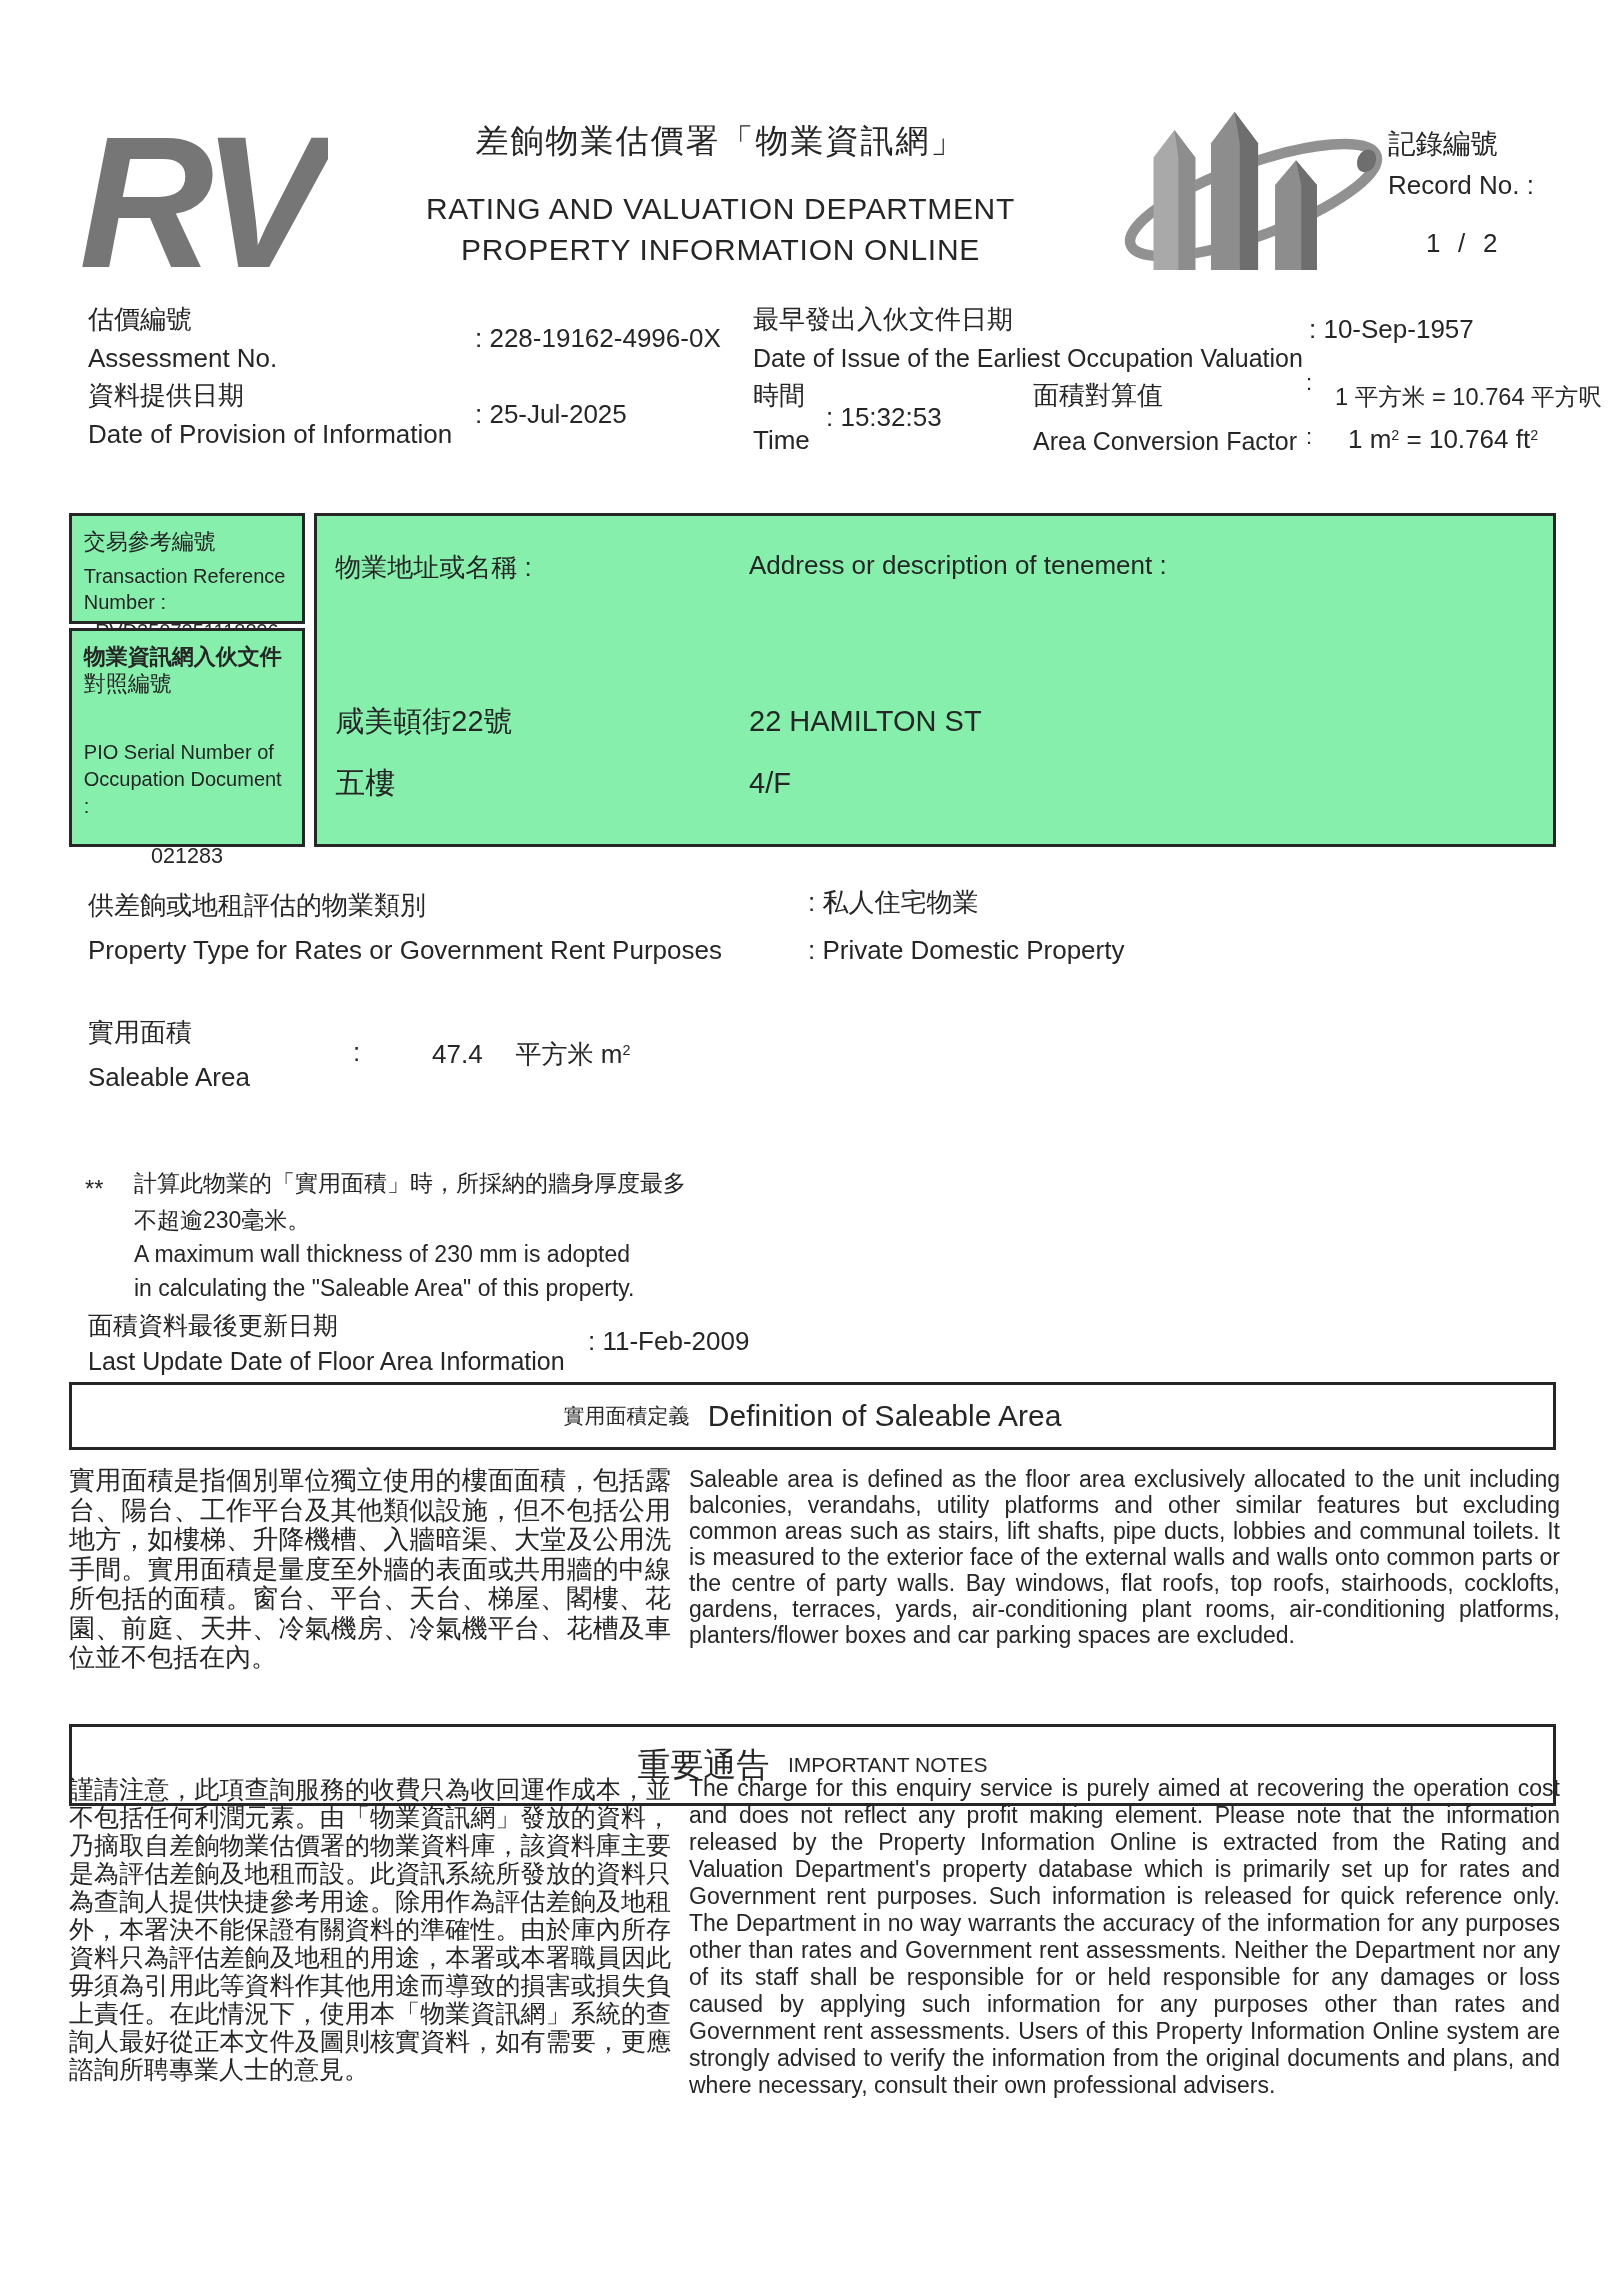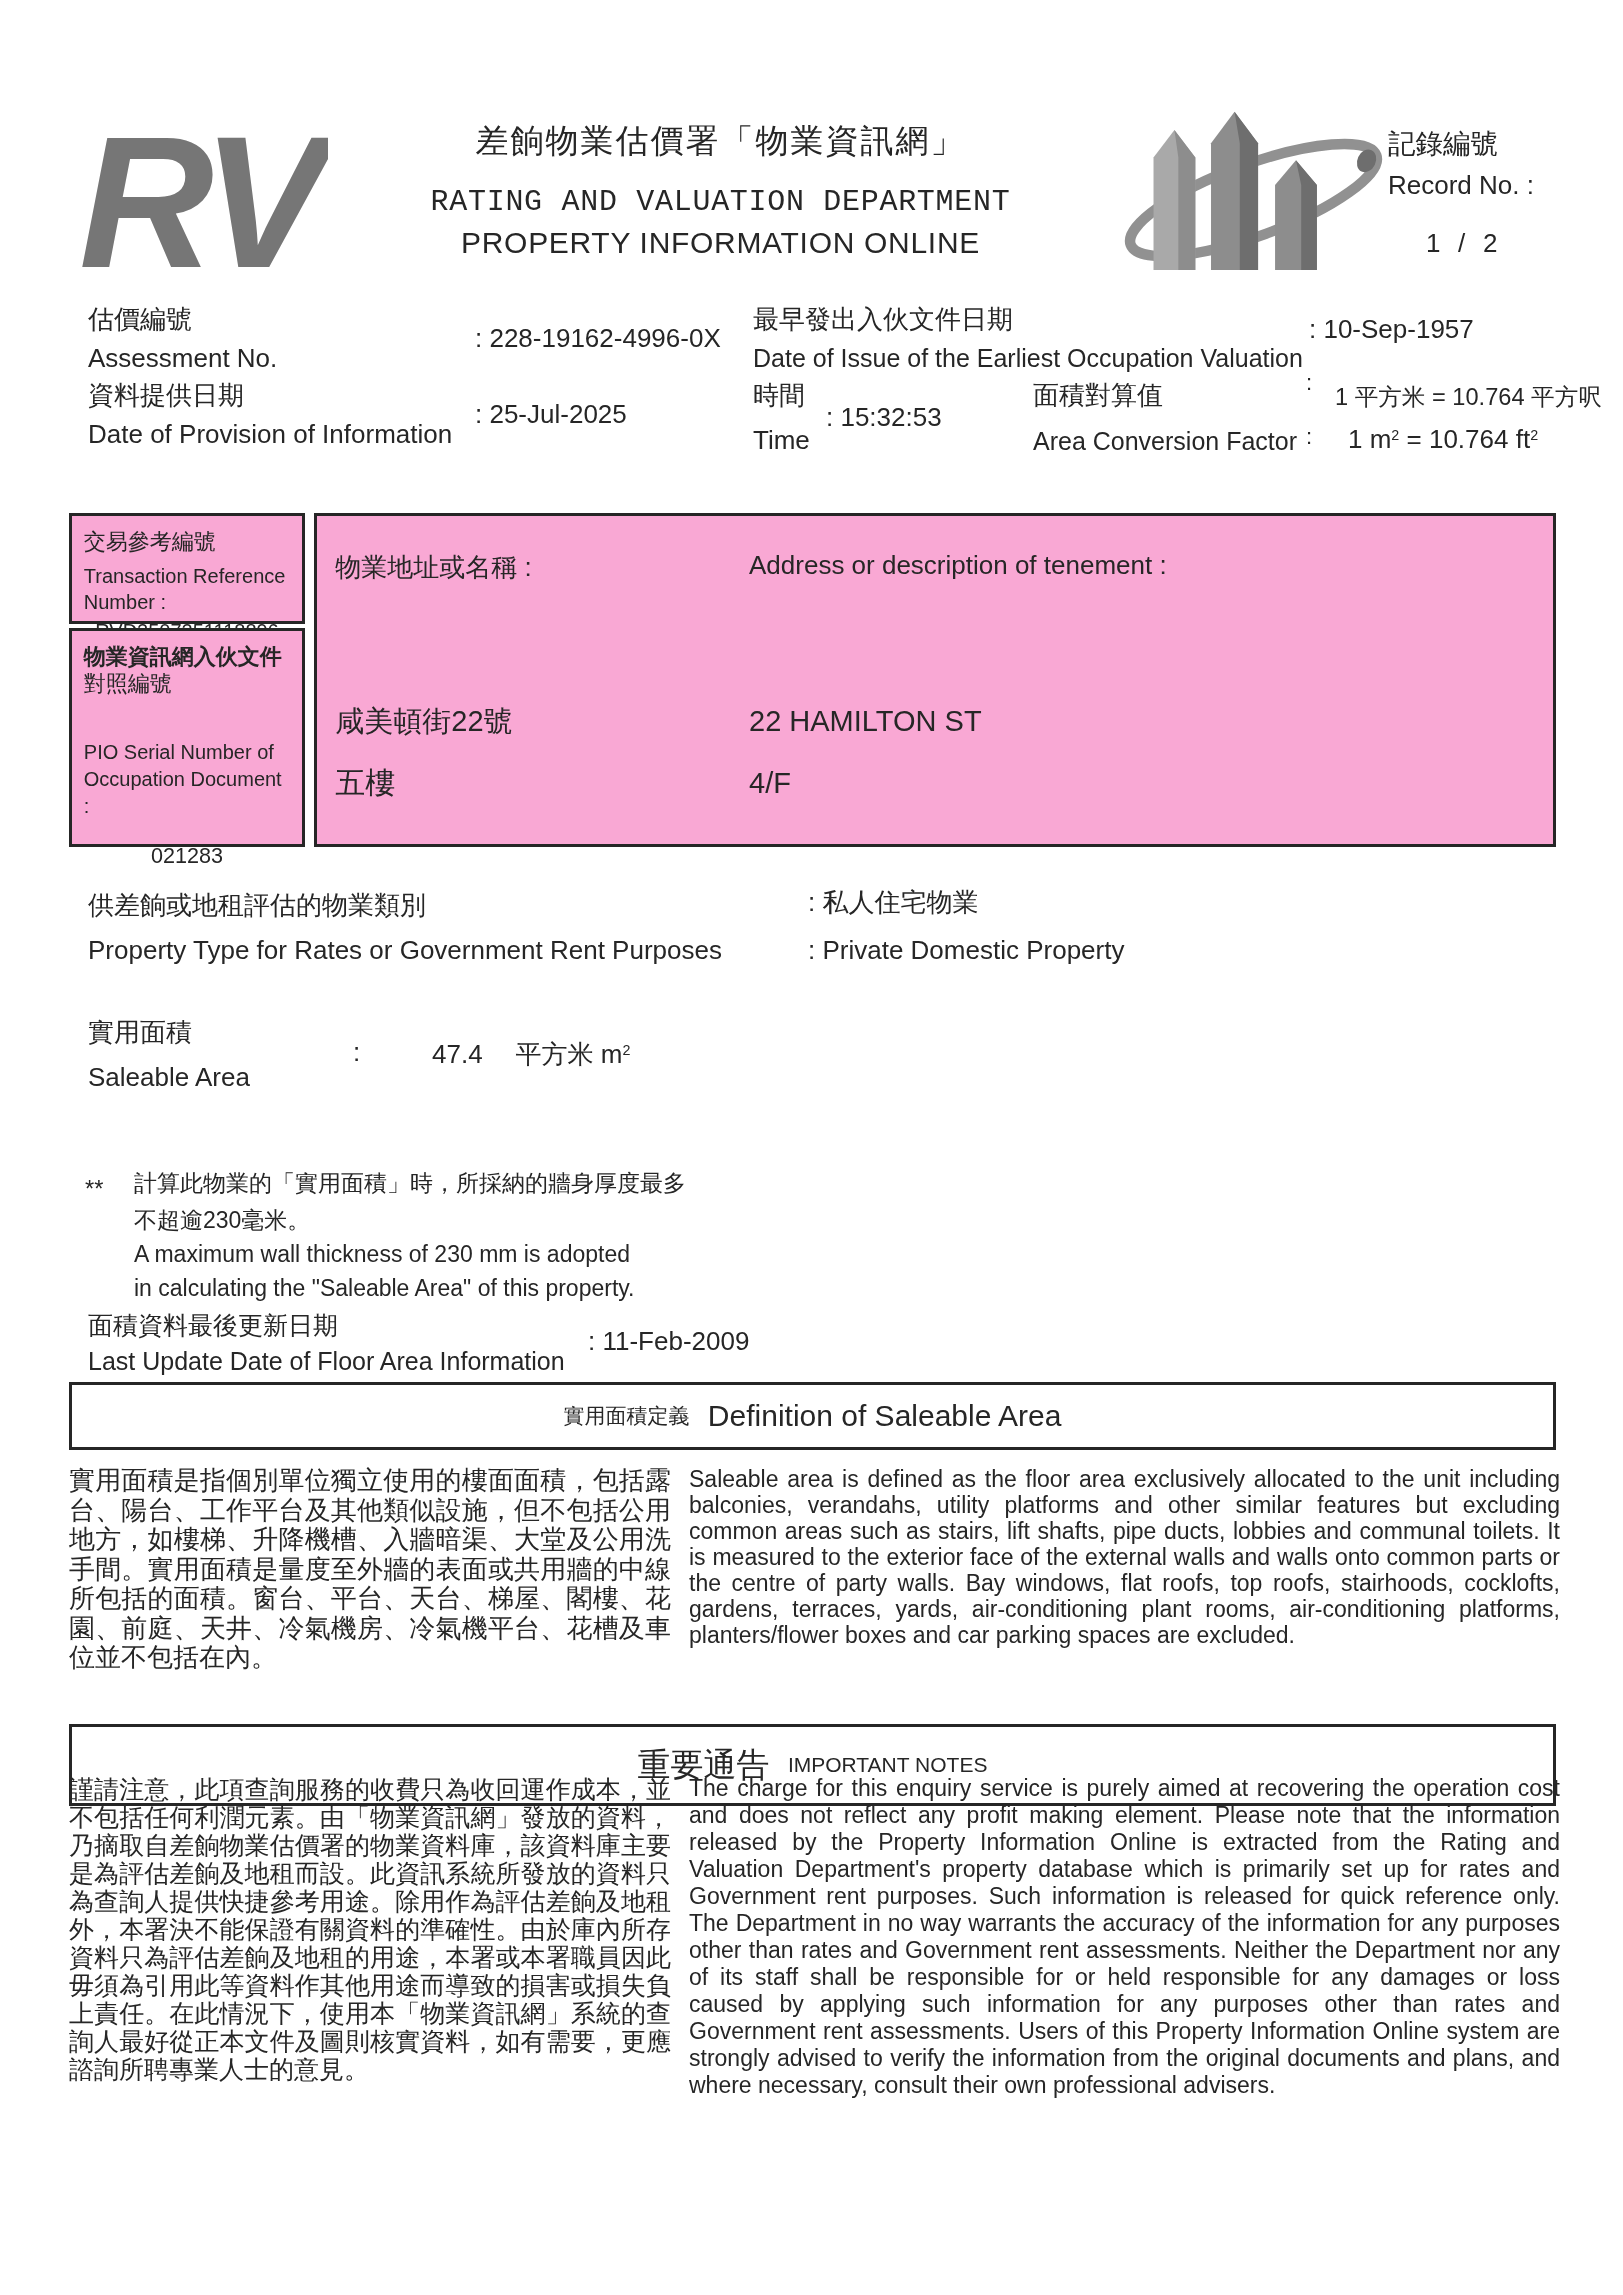--- a/index.html
+++ b/index.html
@@ -19,36 +19,36 @@
   .f44 { font-size:29px; }
   .f46 { font-size:30px; }
   .f48 { font-size:21px; }
   .f50 { font-size:33px; }
   .sup { font-size:0.55em; position:relative; top:-0.55em; }
   .hdrbox {
     position:absolute; left:69px; width:1487px; border:3.9px solid #262626;
     display:flex; align-items:center; justify-content:center; gap:18.3px;
     background:#fff;
   }
-  .innerbox { position:absolute; border:3.9px solid #262626; background:#f9a8d4; }
+  .innerbox { position:absolute; border:3.9px solid #262626; background:#86efac; }
   .col-just { position:absolute; text-align:justify; white-space:normal; }
   .logo-svg text { font-family:"Liberation Sans","DejaVu Sans",sans-serif; }
 </style>
 </head>
 <body>
 
 <div class="page">
 
   <svg class="abs logo-svg" style="left:79px; top:105px;" width="249" height="190" viewBox="0 0 380 290">
     <text x="0" y="248" font-size="285" font-style="italic" font-weight="900" letter-spacing="-18" textLength="360" lengthAdjust="spacingAndGlyphs" fill="#767676">RV</text>
   </svg>
 
   <div class="abs" style="left:367px; top:119px; width:707px; text-align:center;">
     <div class="f50" style="letter-spacing:2px;">差餉物業估價署「物業資訊網」</div>
-    <div class="f46" style="margin-top:21px; letter-spacing:0.7px;font-family:Liberation Mono, monospace;">RATING AND VALUATION DEPARTMENT</div>
+    <div class="f46" style="margin-top:28px; letter-spacing:0.7px;">RATING AND VALUATION DEPARTMENT</div>
     <div class="f46" style="margin-top:6.5px; letter-spacing:0.7px;">PROPERTY INFORMATION ONLINE</div>
   </div>
 
   <svg class="abs" style="left:1113px; top:92px;" width="281" height="203" viewBox="0 0 430 310">
     <ellipse cx="215" cy="165" rx="200" ry="55" fill="none" stroke-width="16" transform="rotate(-20 215 165)" stroke="#919191"></ellipse>
 
     <polygon points="62,272 62,100 94,58 126,100 126,272" fill="#a9a9a9"></polygon>
     <polygon points="94,58 126,100 126,272 100,272 100,100" fill="#8d8d8d"></polygon>
 
     <polygon points="150,272 150,78 186,30 222,78 222,272" fill="#8d8d8d"></polygon>

